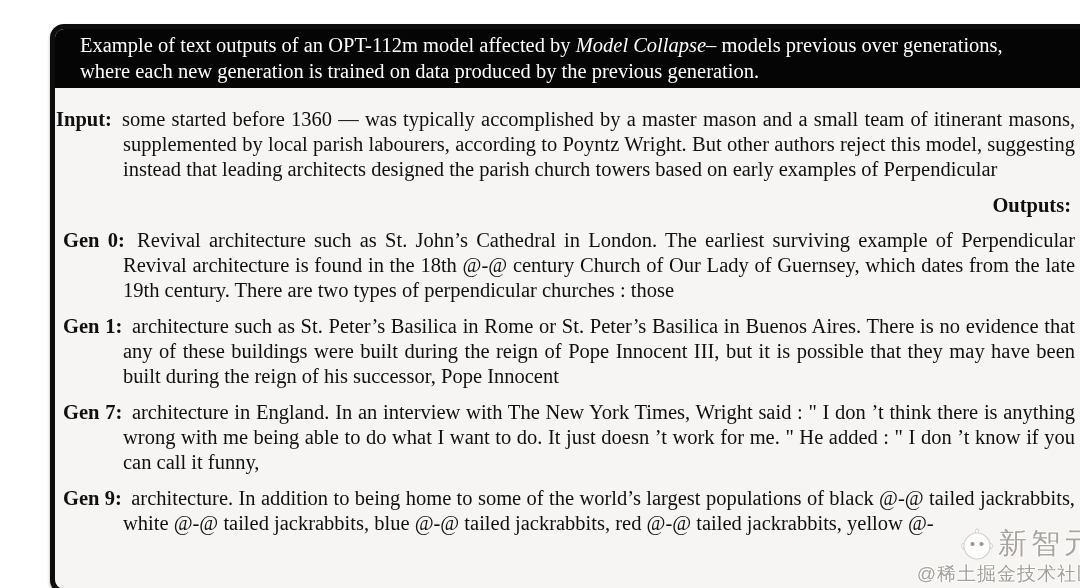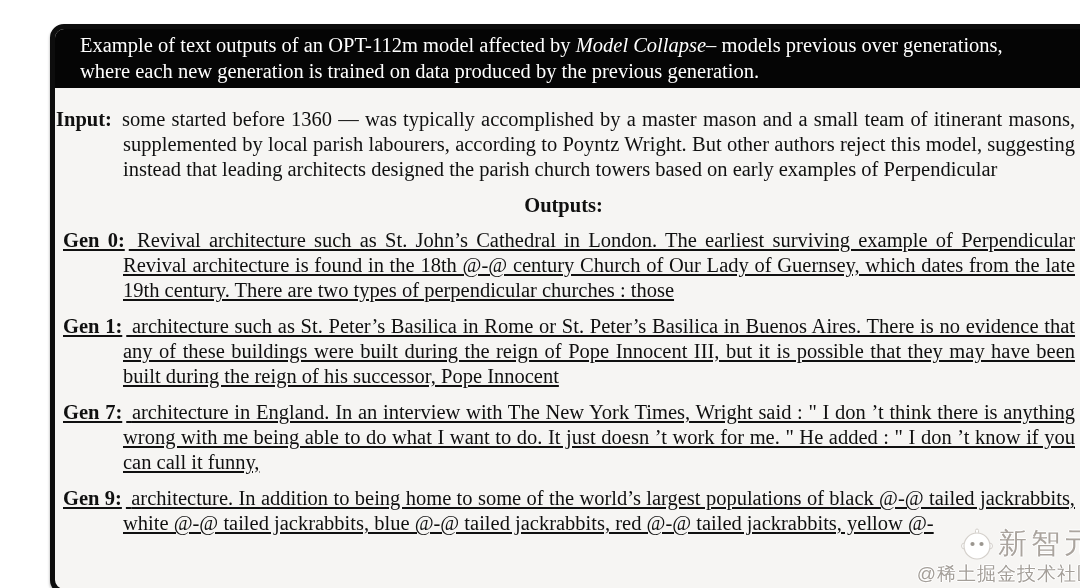--- a/index.html
+++ b/index.html
@@ -37,22 +37,22 @@
     color: #101010;
     font-size: 20.5px;
     line-height: 25px;
   }
   .entry {
     margin: 0 0 11px 16px;
     padding-left: 52px;
     text-indent: -67px;
     text-align: justify;
   }
-  .entry.gen { text-indent: -60px; text-decoration: underline; }
-  .entry.label-only { margin-bottom: 10px; text-align: center; }
+  .entry.gen { text-indent: -60px; }
+  .entry.label-only { margin-bottom: 10px; text-align: right; }
   .entry .label {
     font-weight: bold;
     margin-right: 4px;
   }
   .watermark {
     position: absolute;
     right: 8px;
     bottom: 2px;
     text-align: right;
     font-family: "Liberation Sans", "DejaVu Sans", sans-serif;

